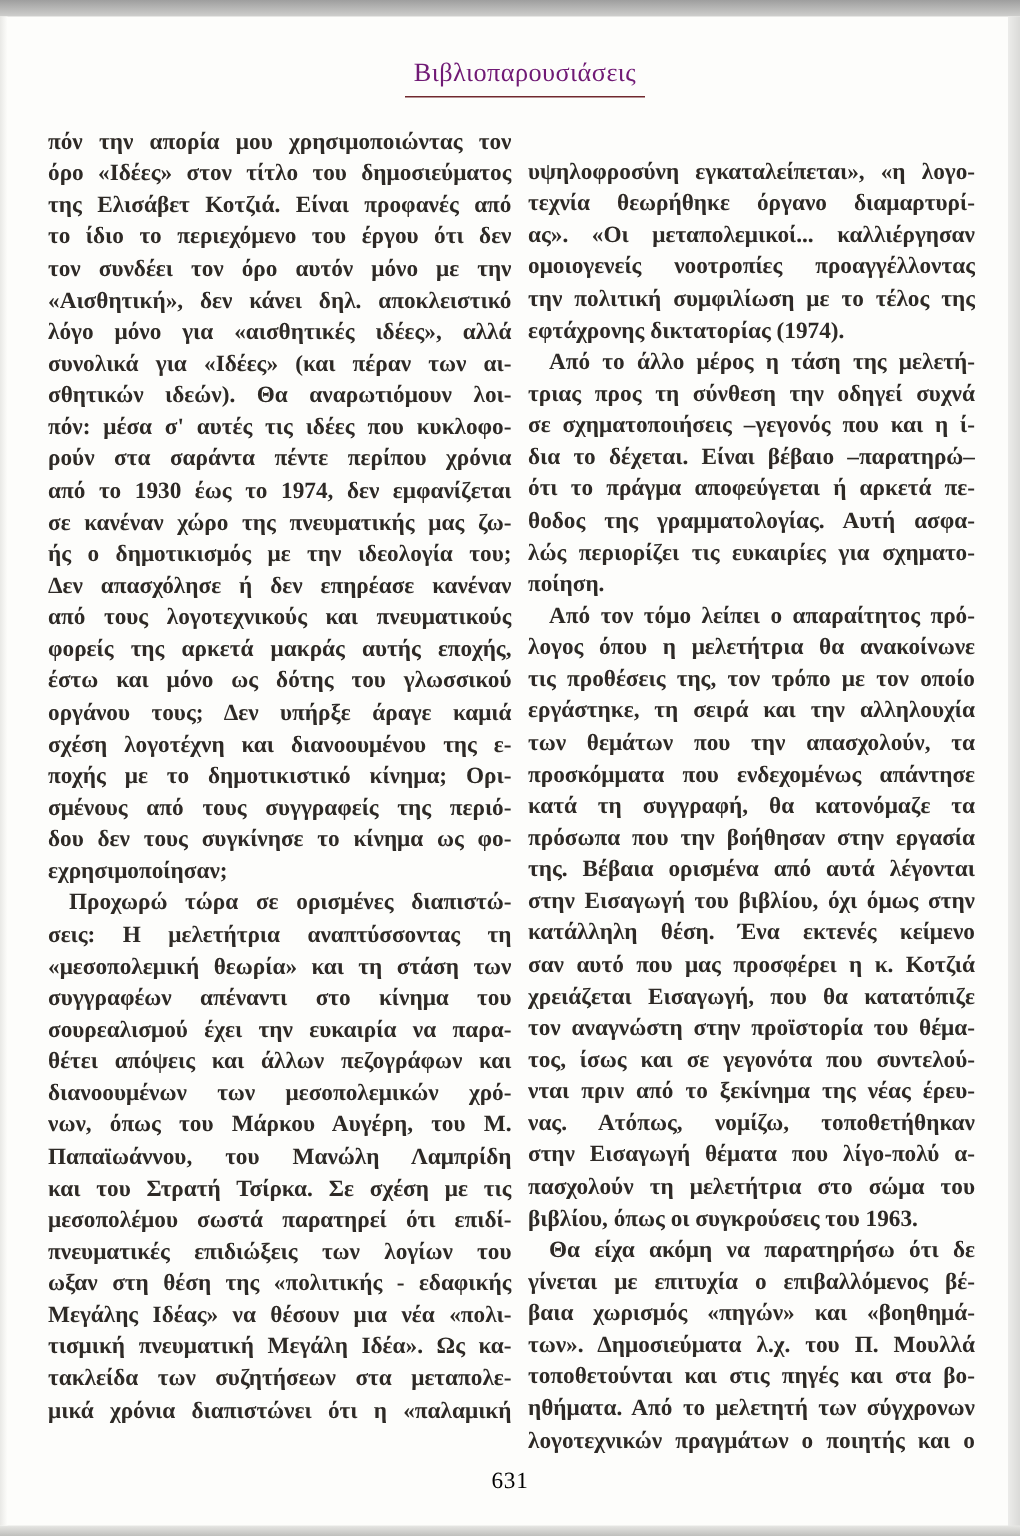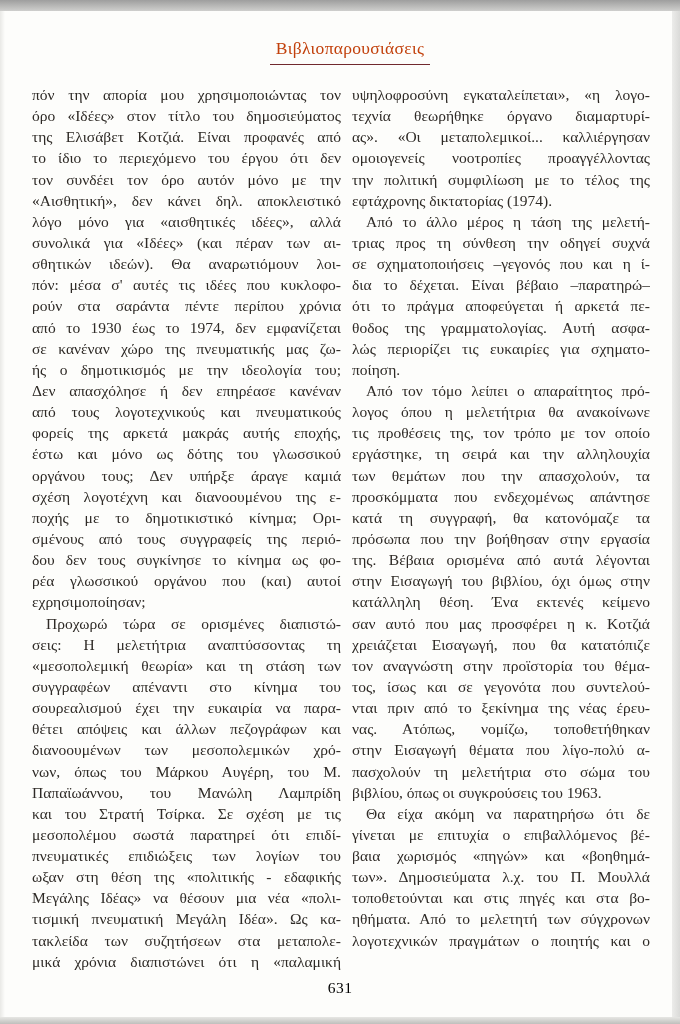--- a/index.html
+++ b/index.html
@@ -32,34 +32,34 @@
   }
 
   .header-wrap {
     position: absolute; top: 38px; left: 0; width: 680px;
     text-align: center;
   }
   .header-title {
     display: inline-block;
     font-size: 17.5px;
     letter-spacing: 0.3px;
-    color: #c2410c;
+    color: #701a75;
     padding: 0 6px 5px 6px;
     border-bottom: 1.5px solid #71292e;
     margin-left: 20px;
   }
 
   .columns {
     position: absolute; top: 84px; left: 32px;
     display: flex;
     gap: 11px;
   }
-  .col { font-size: 15.5px; }
+  .col { font-size: 15.5px; font-weight: bold; }
   .col-left  { width: 309px; }
-  .col-right { width: 298px; }
+  .col-right { width: 298px; margin-top: 20px; }
 
   .line {
     line-height: 21.15px;
     max-height: 21.15px;
     overflow: hidden;
     text-align: justify;
     text-align-last: justify;
   }
   .line.indent   { text-indent: 14px; }
   .line.para-end { text-align-last: left; }
@@ -104,21 +104,20 @@
       <div class="line">ής ο δημοτικισμός με την ιδεολογία του;</div>
       <div class="line">Δεν απασχόλησε ή δεν επηρέασε κανέναν</div>
       <div class="line">από τους λογοτεχνικούς και πνευματικούς</div>
       <div class="line">φορείς της αρκετά μακράς αυτής εποχής,</div>
       <div class="line">έστω και μόνο ως δότης του γλωσσικού</div>
       <div class="line">οργάνου τους; Δεν υπήρξε άραγε καμιά</div>
       <div class="line">σχέση λογοτέχνη και διανοουμένου της ε-</div>
       <div class="line">ποχής με το δημοτικιστικό κίνημα; Ορι-</div>
       <div class="line">σμένους από τους συγγραφείς της περιό-</div>
       <div class="line">δου δεν τους συγκίνησε το κίνημα ως φο-</div>
-      <div class="line">ρέα γλωσσικού οργάνου που (και) αυτοί</div>
       <div class="line para-end">εχρησιμοποίησαν;</div>
       <div class="line indent">Προχωρώ τώρα σε ορισμένες διαπιστώ-</div>
       <div class="line">σεις: Η μελετήτρια αναπτύσσοντας τη</div>
       <div class="line">«μεσοπολεμική θεωρία» και τη στάση των</div>
       <div class="line">συγγραφέων απέναντι στο κίνημα του</div>
       <div class="line">σουρεαλισμού έχει την ευκαιρία να παρα-</div>
       <div class="line">θέτει απόψεις και άλλων πεζογράφων και</div>
       <div class="line">διανοουμένων των μεσοπολεμικών χρό-</div>
       <div class="line">νων, όπως του Μάρκου Αυγέρη, του Μ.</div>
       <div class="line">Παπαϊωάννου, του Μανώλη Λαμπρίδη</div>

